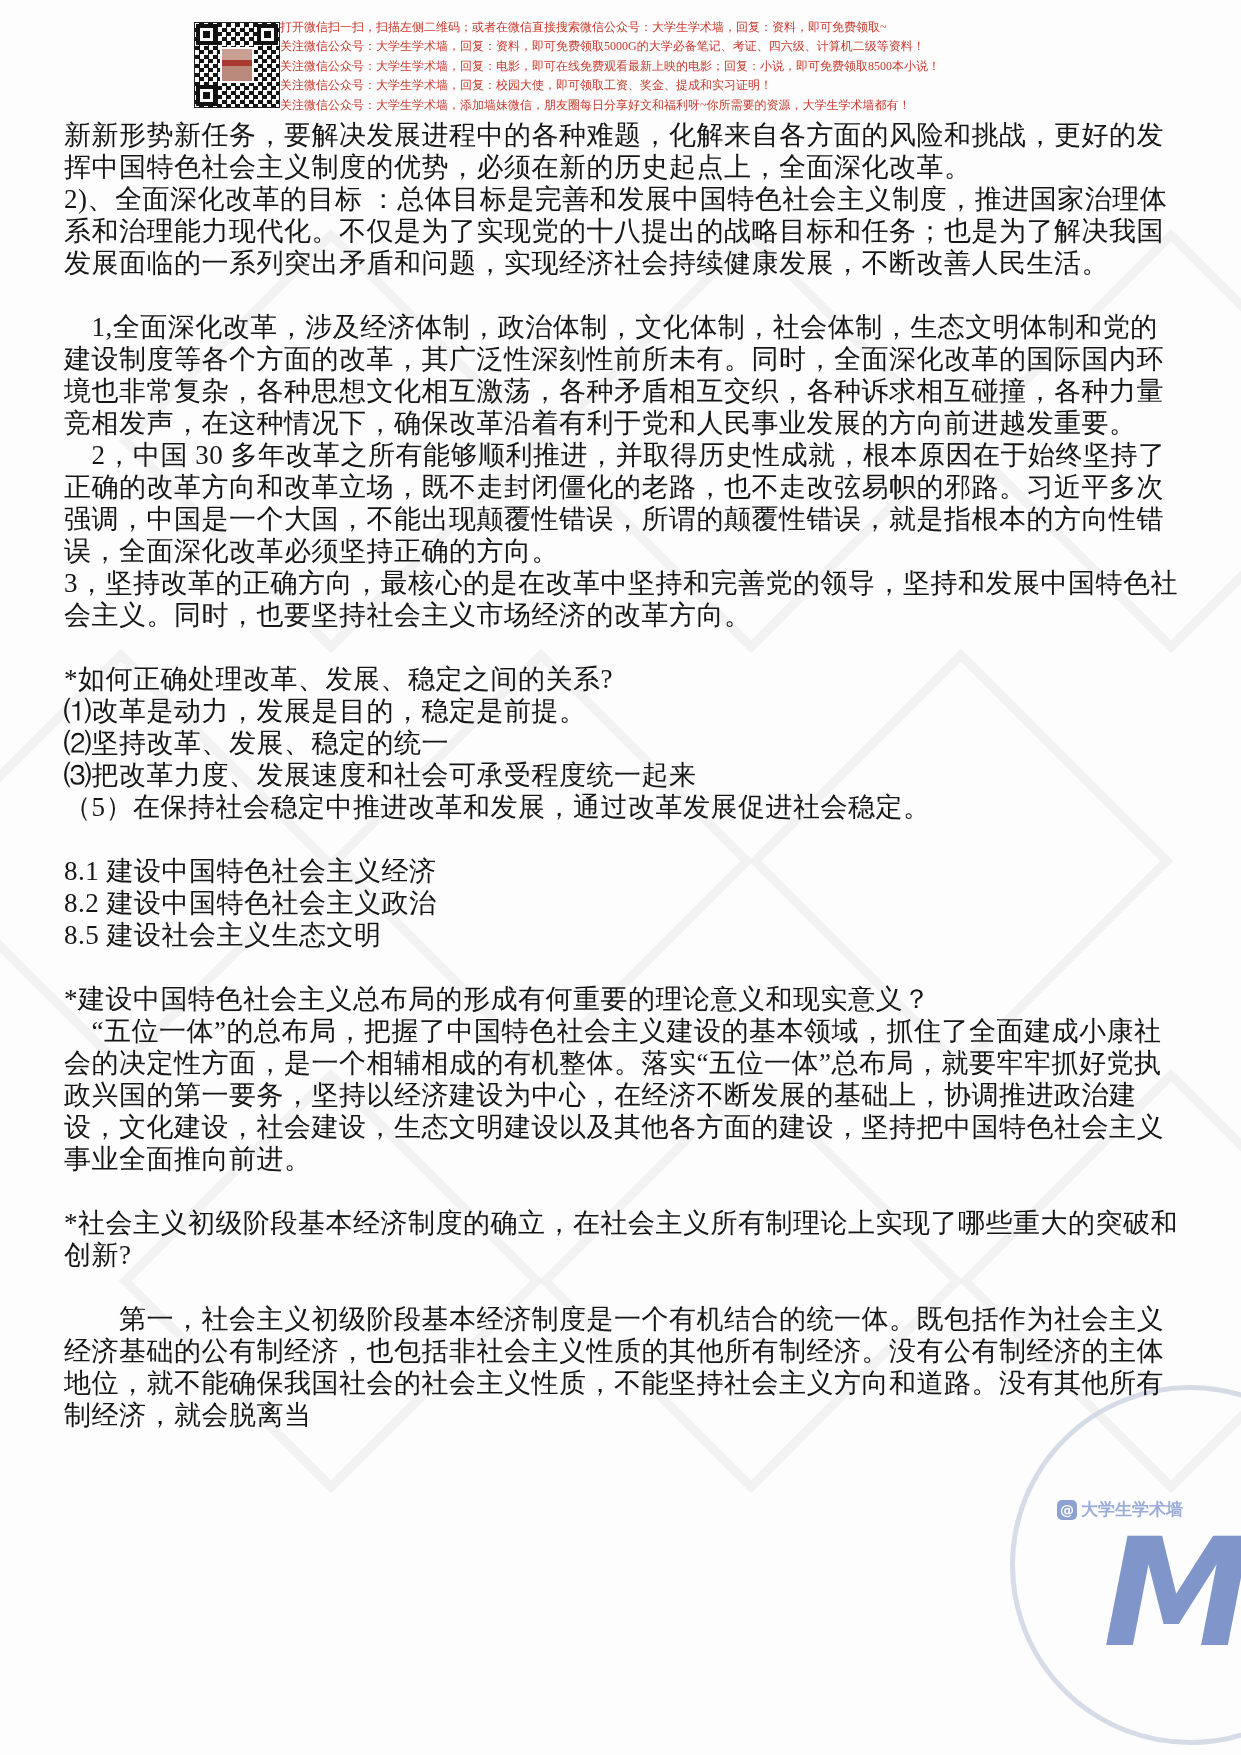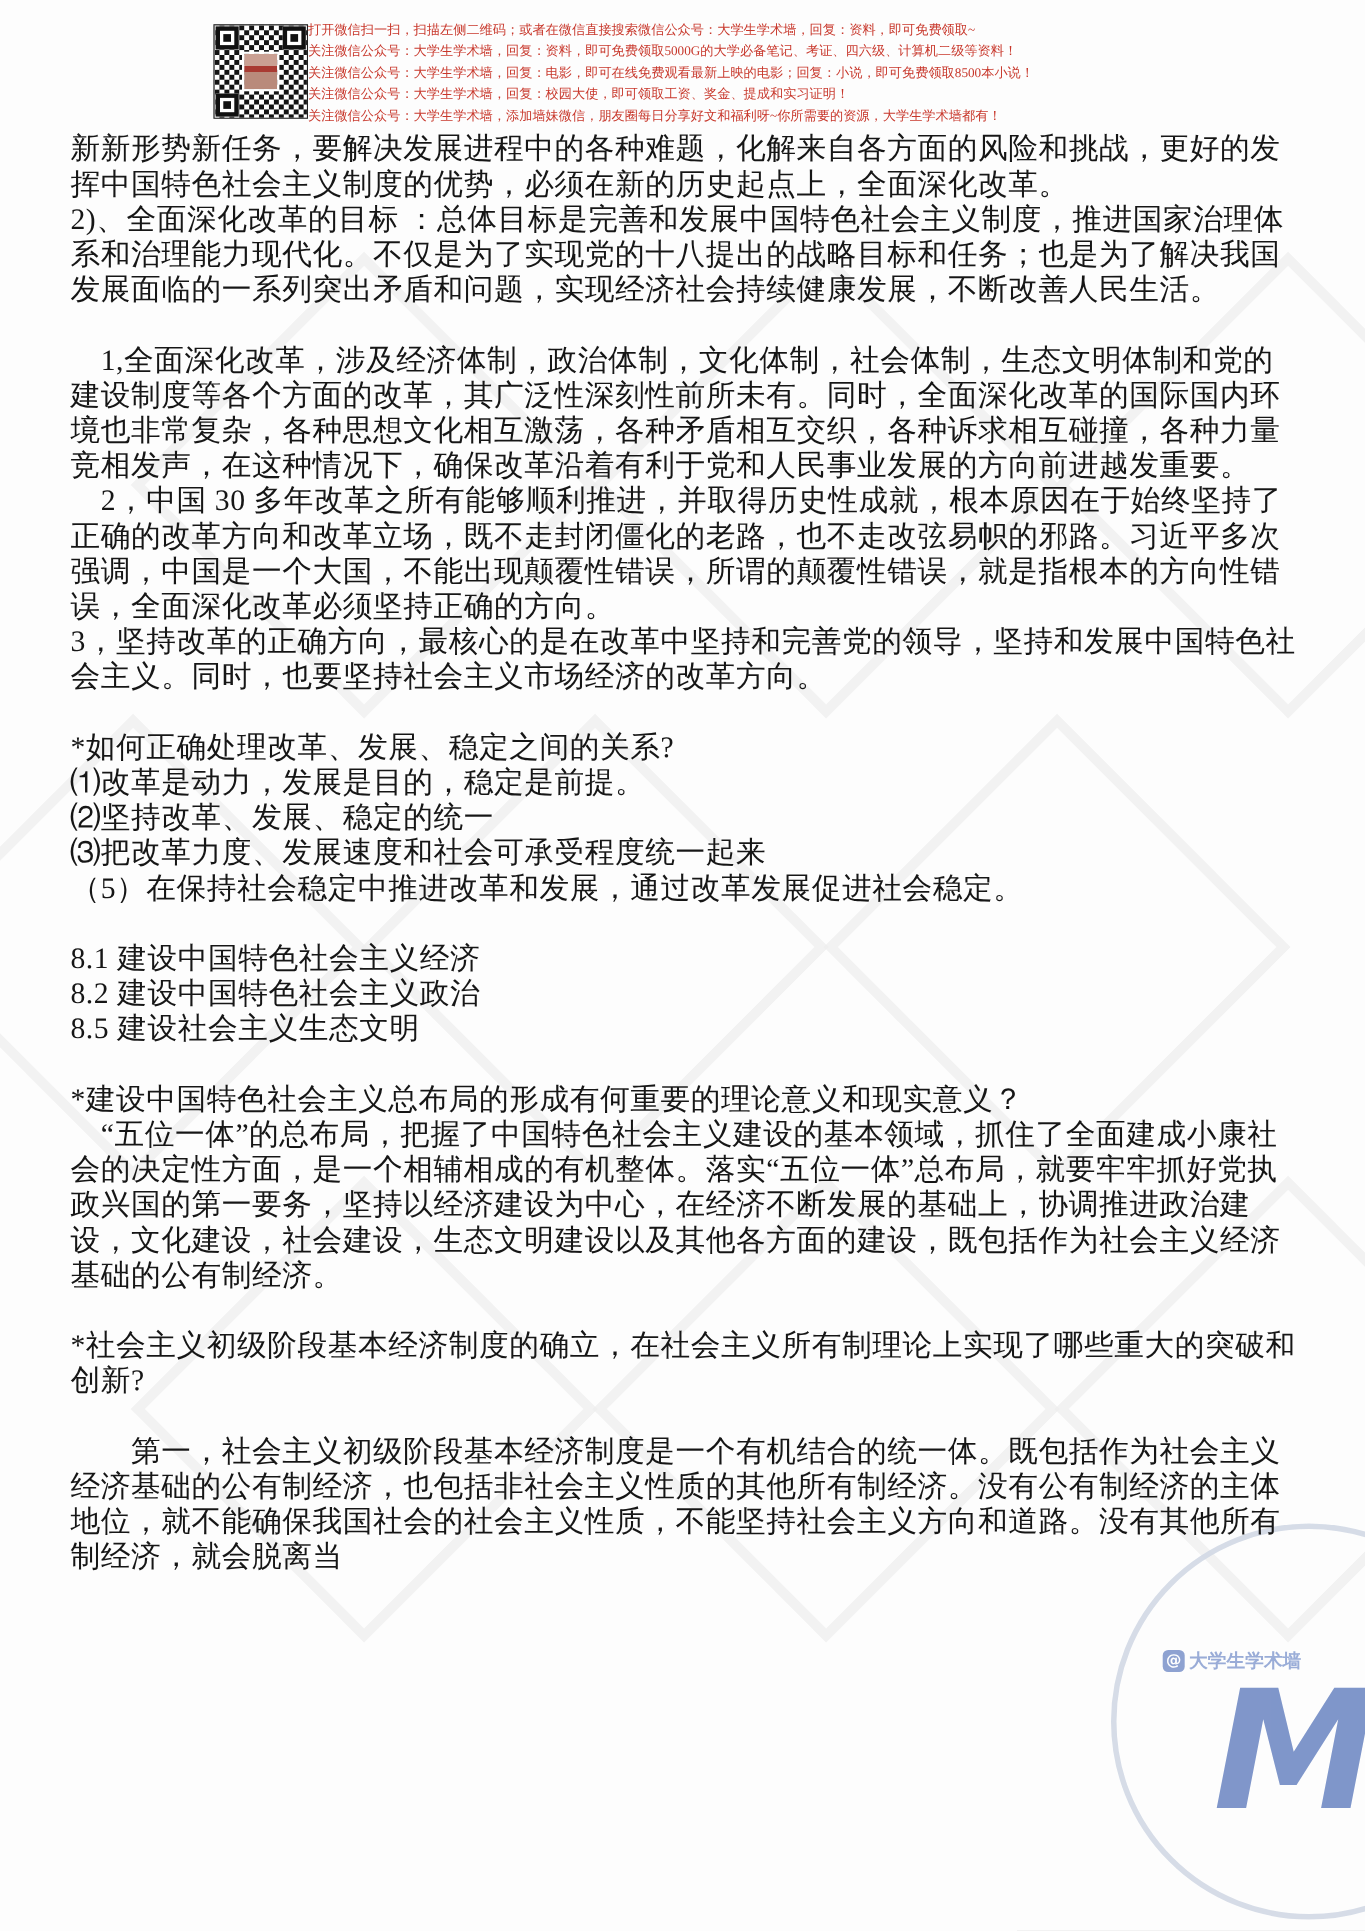--- a/index.html
+++ b/index.html
@@ -146,20 +146,20 @@
       <p>⑴改革是动力，发展是目的，稳定是前提。</p>
       <p>⑵坚持改革、发展、稳定的统一</p>
       <p>⑶把改革力度、发展速度和社会可承受程度统一起来</p>
       <p>（5）在保持社会稳定中推进改革和发展，通过改革发展促进社会稳定。</p>
       <p class="blank"></p>
       <p>8.1 建设中国特色社会主义经济</p>
       <p>8.2 建设中国特色社会主义政治</p>
       <p>8.5 建设社会主义生态文明</p>
       <p class="blank"></p>
       <p>*建设中国特色社会主义总布局的形成有何重要的理论意义和现实意义？</p>
-      <p>　“五位一体”的总布局，把握了中国特色社会主义建设的基本领域，抓住了全面建成小康社会的决定性方面，是一个相辅相成的有机整体。落实“五位一体”总布局，就要牢牢抓好党执政兴国的第一要务，坚持以经济建设为中心，在经济不断发展的基础上，协调推进政治建设，文化建设，社会建设，生态文明建设以及其他各方面的建设，既包括作为社会主义经济基础的公有制经济。</p>
+      <p>　“五位一体”的总布局，把握了中国特色社会主义建设的基本领域，抓住了全面建成小康社会的决定性方面，是一个相辅相成的有机整体。落实“五位一体”总布局，就要牢牢抓好党执政兴国的第一要务，坚持以经济建设为中心，在经济不断发展的基础上，协调推进政治建设，文化建设，社会建设，生态文明建设以及其他各方面的建设，坚持把中国特色社会主义事业全面推向前进。</p>
       <p class="blank"></p>
       <p>*社会主义初级阶段基本经济制度的确立，在社会主义所有制理论上实现了哪些重大的突破和创新?</p>
       <p class="blank"></p>
       <p>　　第一，社会主义初级阶段基本经济制度是一个有机结合的统一体。既包括作为社会主义经济基础的公有制经济，也包括非社会主义性质的其他所有制经济。没有公有制经济的主体地位，就不能确保我国社会的社会主义性质，不能坚持社会主义方向和道路。没有其他所有制经济，就会脱离当</p>
     </main>
 
 </div>
 
 </body></html>

